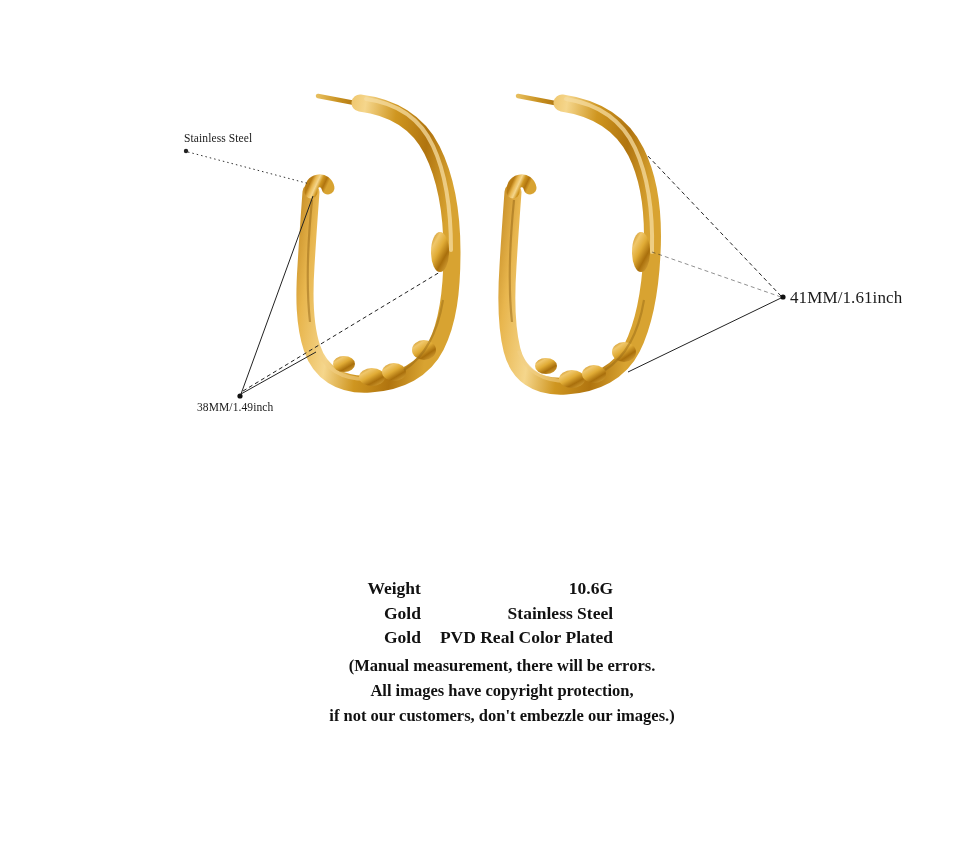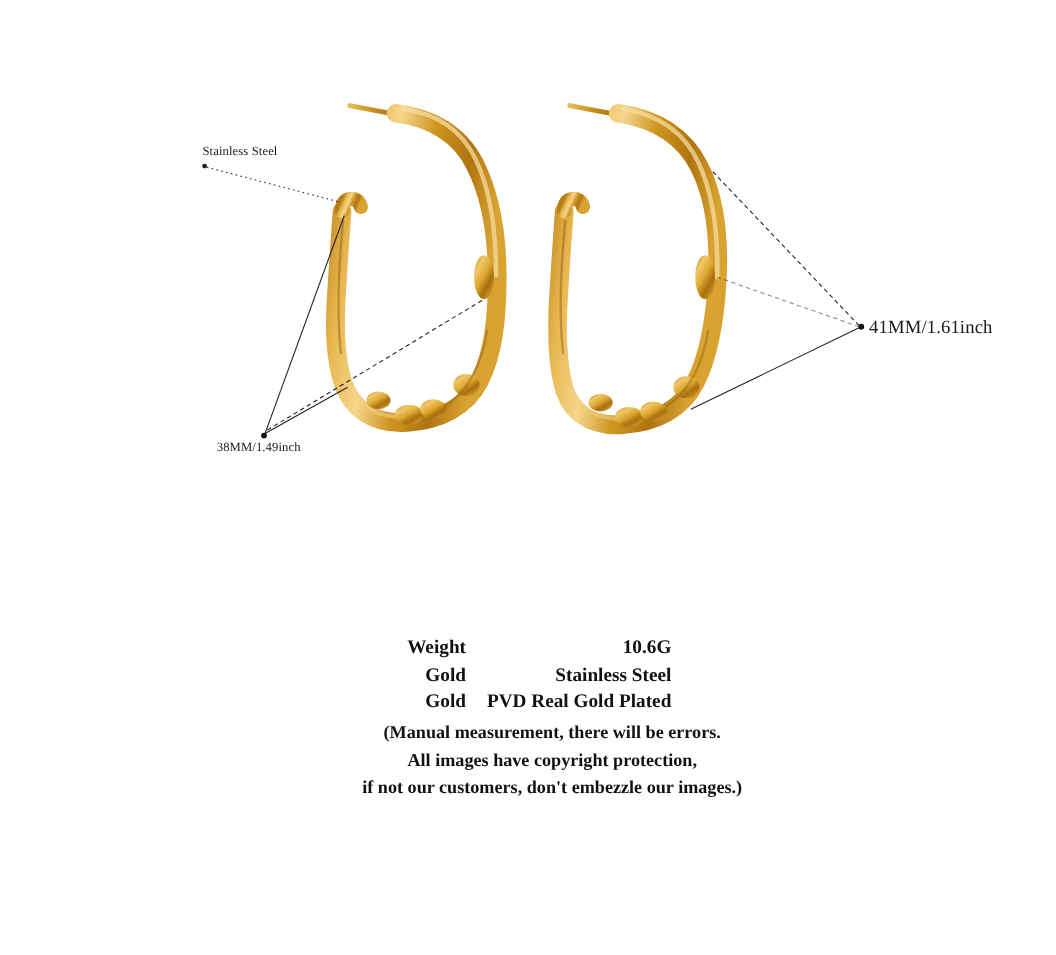--- a/index.html
+++ b/index.html
@@ -197,21 +197,21 @@
       <div class="spec-row">
         <div class="spec-label">Weight</div>
         <div class="spec-value">10.6G</div>
       </div>
       <div class="spec-row">
         <div class="spec-label">Gold</div>
         <div class="spec-value">Stainless Steel</div>
       </div>
       <div class="spec-row">
         <div class="spec-label">Gold</div>
-        <div class="spec-value">PVD Real Gold Plated</div>
+        <div class="spec-value">PVD Real Color Plated</div>
       </div>
     </div>
     <div class="note">
       <div>(Manual measurement, there will be errors.</div>
       <div> All images have copyright protection,</div>
       <div>if not our customers, don't embezzle our images.)</div>
     </div>
   </div>
 
 </div>

